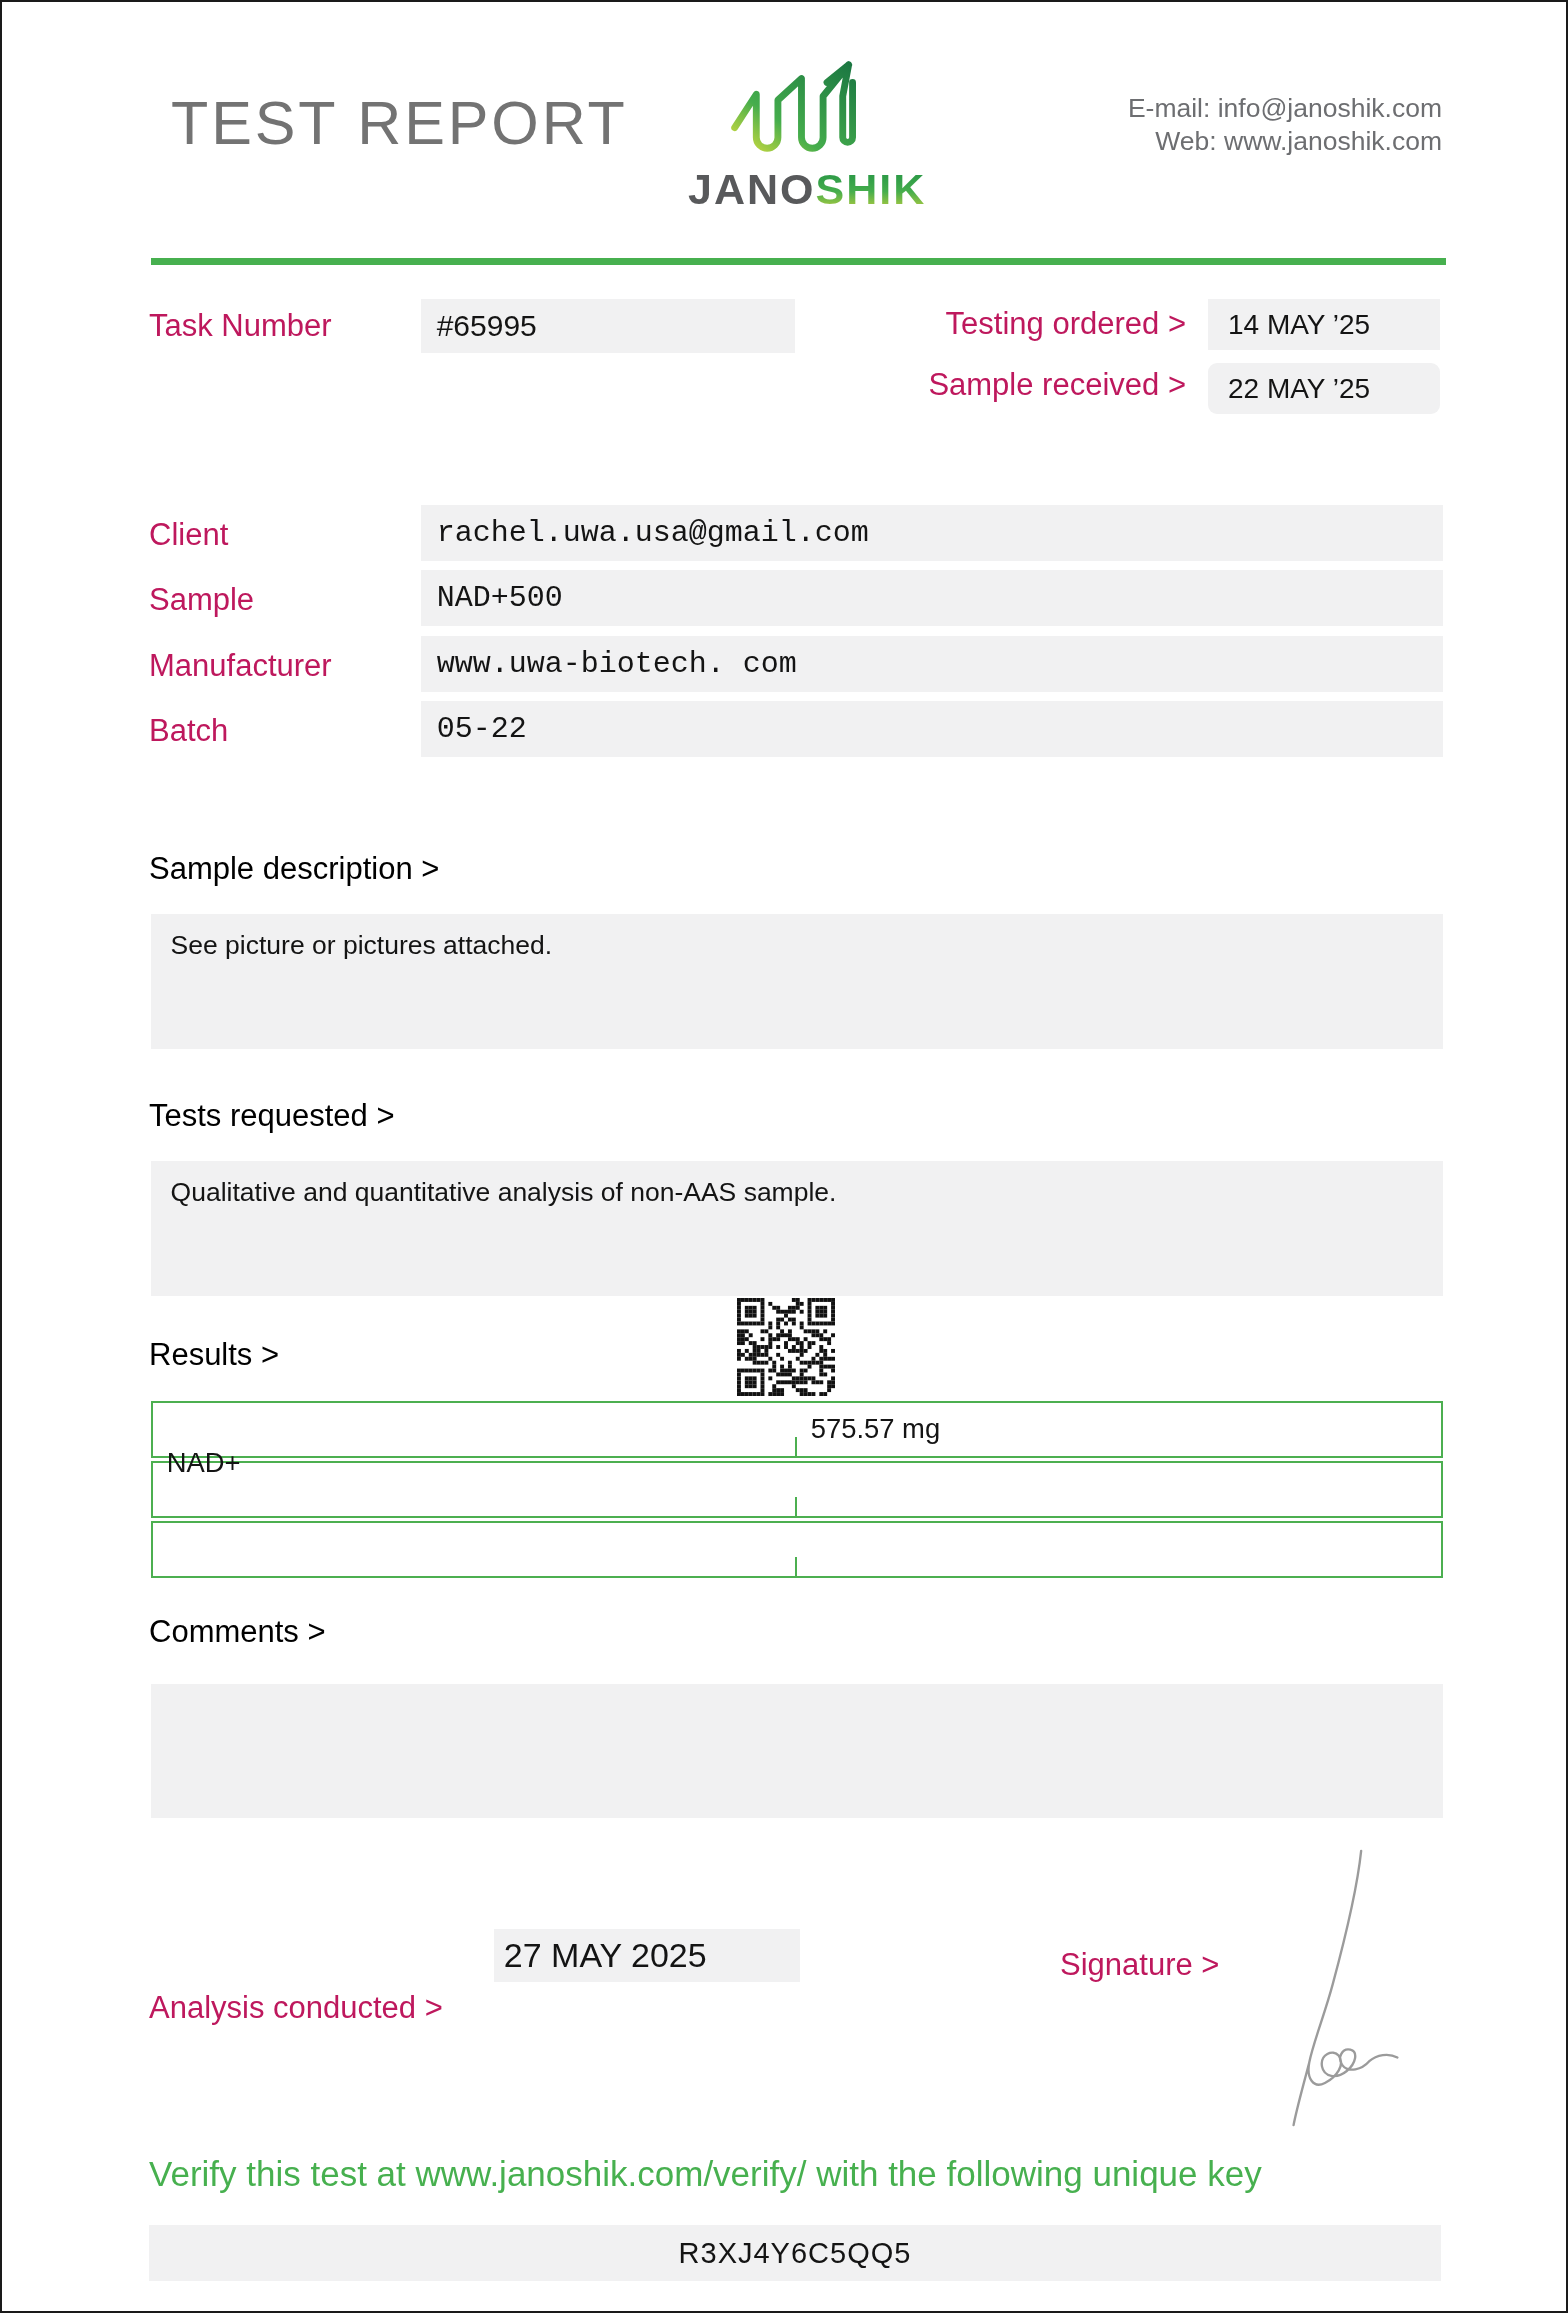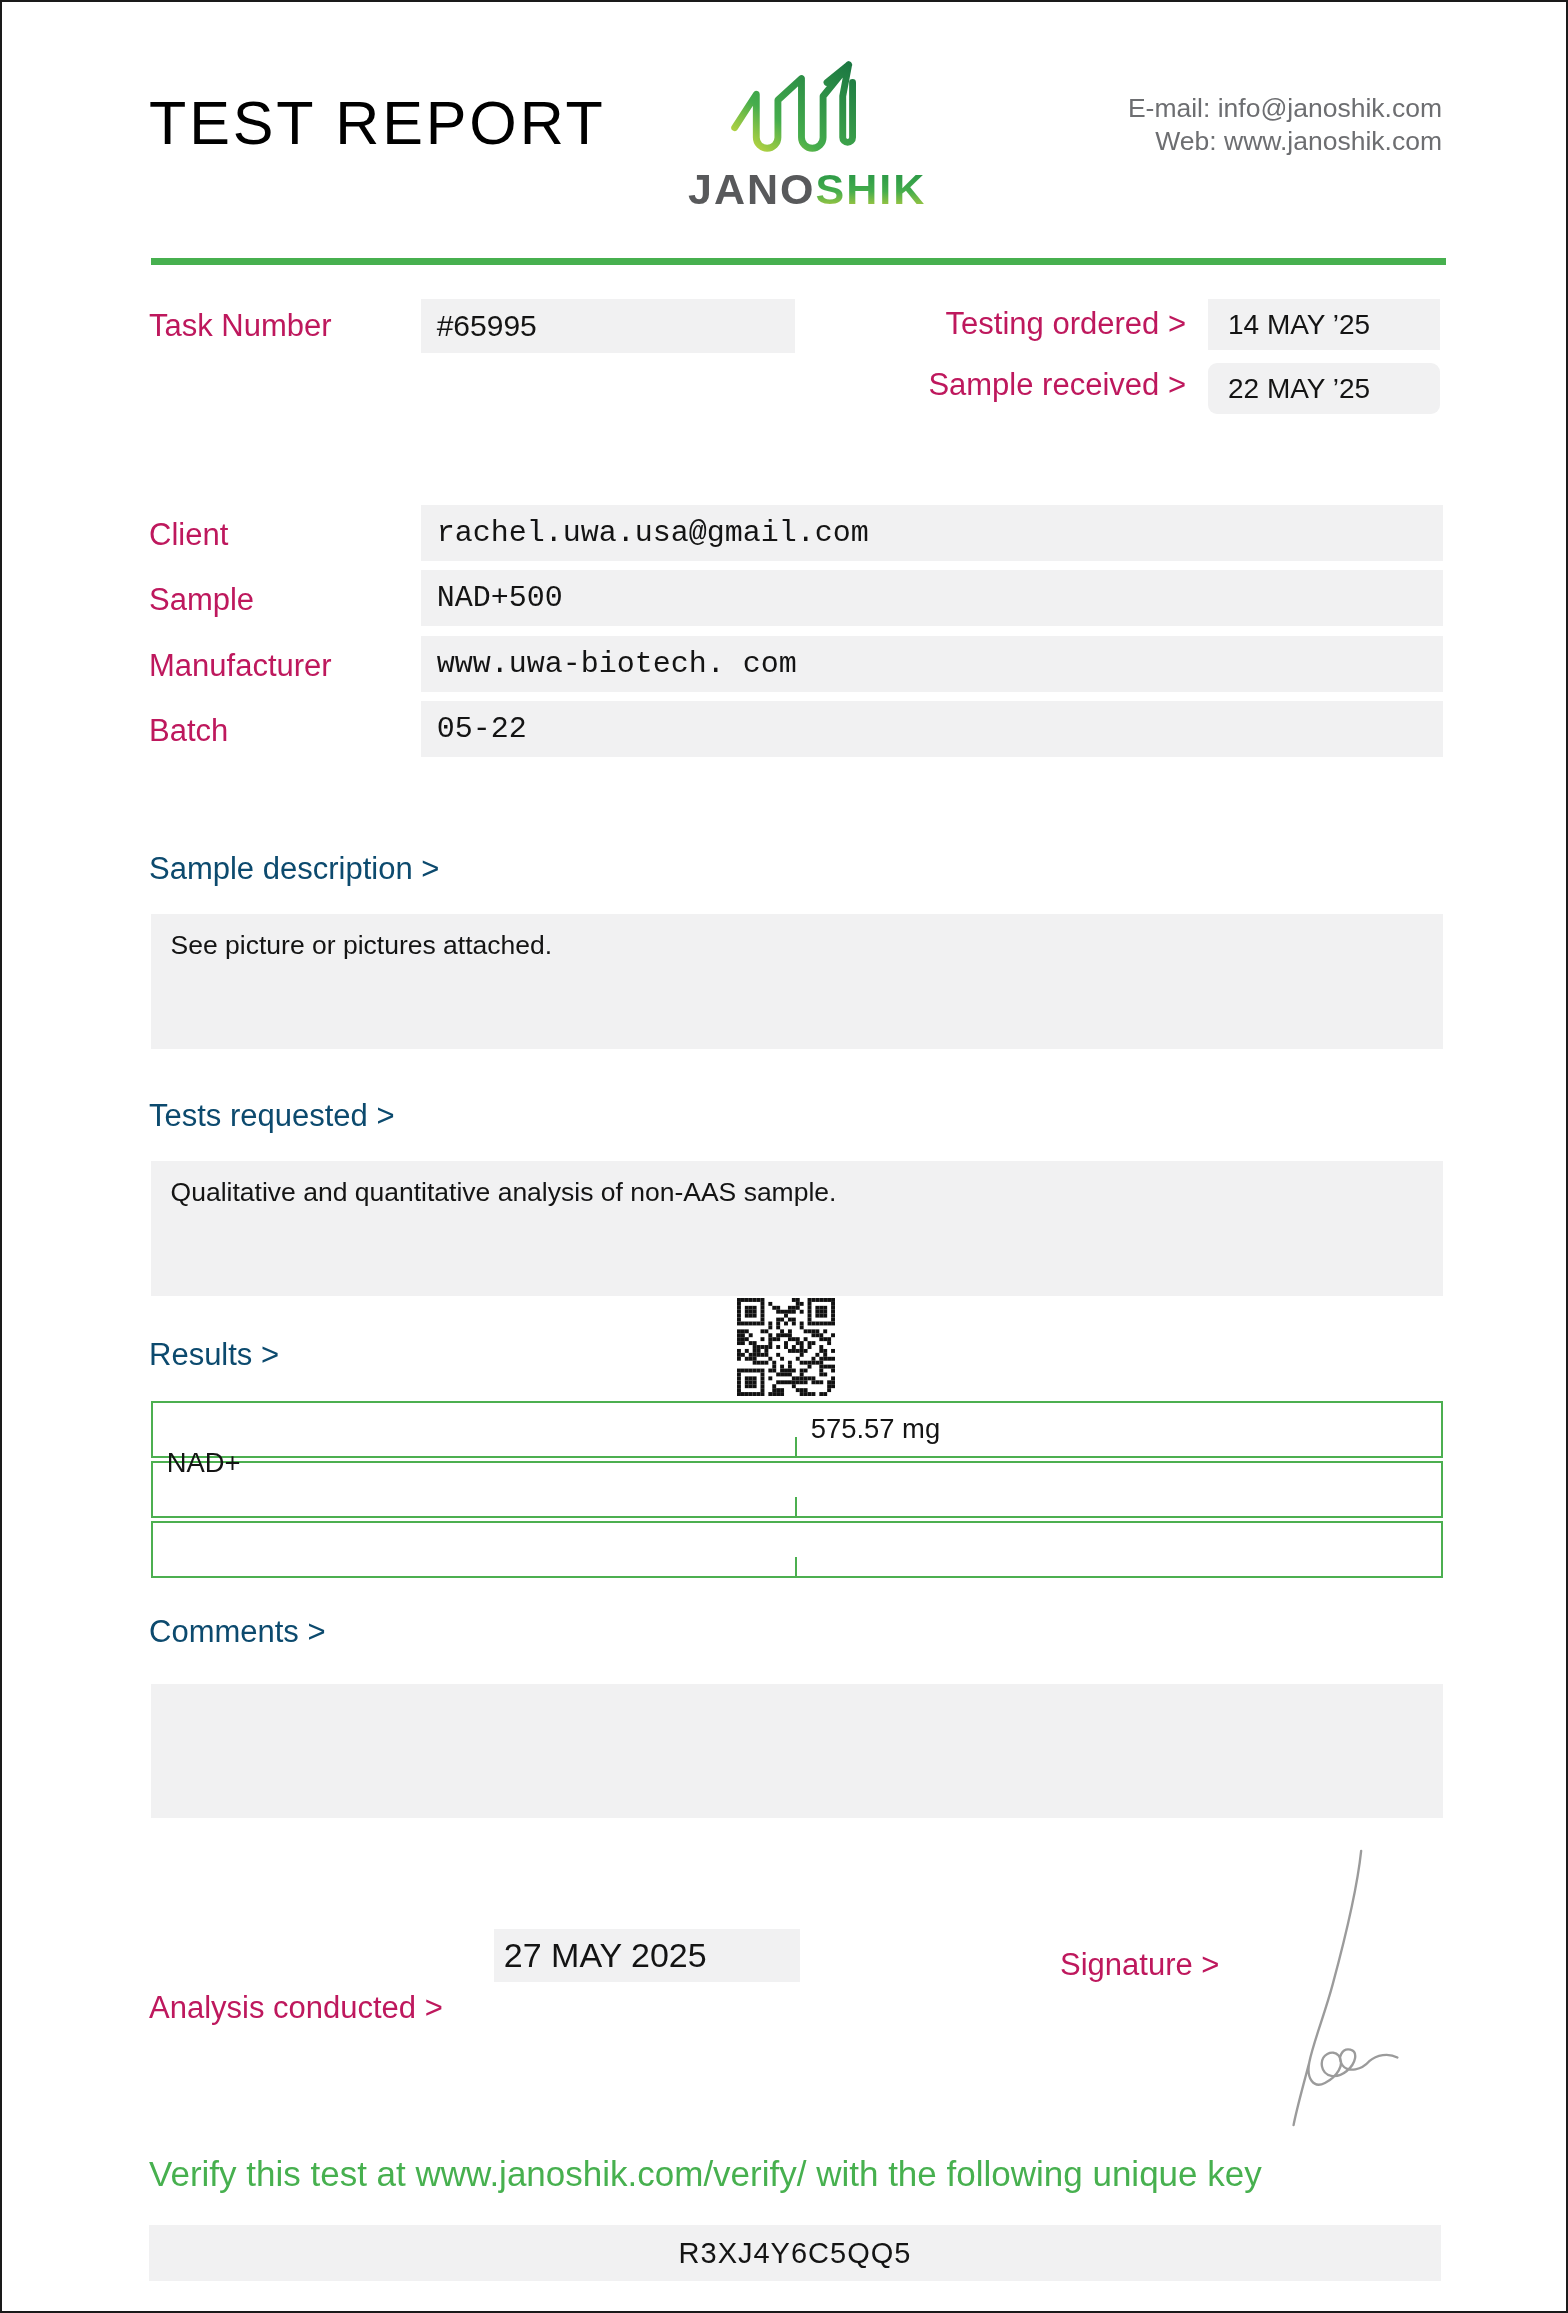--- a/index.html
+++ b/index.html
@@ -8,21 +8,21 @@
     width:1568px;height:2313px;
     margin:0 auto;
     background:#ffffff;
     border:2px solid #1a1a1a;
     box-sizing:border-box;
     font-family:"Liberation Sans",sans-serif;
     color:#141414;
     overflow:hidden;
   }
   .abs{position:absolute;}
-  .green{color:#000000;}
+  .green{color:#737373;margin-left:22px;}
   .graybox{background:#f1f1f2;}
   
   .title{left:147px;top:86px;font-size:61px;letter-spacing:2.9px;font-weight:500;}
   .logo-wrap{left:686px;top:51px;width:225px;text-align:center;}
   .logo-icon{display:block;margin:0 auto;}
   .logo-text{font-size:43px;font-weight:bold;letter-spacing:2px;margin-top:2px;}
   .logo-jano{color:#58595b;}
   .logo-shik{color:#3aa64b;}
   @supports ((-webkit-background-clip:text) or (background-clip:text)){
     .logo-shik{
@@ -42,21 +42,21 @@
   .meta-label-1{left:863px;top:304px;width:321px;text-align:right;}
   .meta-label-2{left:843px;top:365px;width:341px;text-align:right;}
   .date-box-1{left:1206px;top:297px;width:232px;height:51px;}
   .date-box-2{left:1206px;top:361px;width:232px;height:51px;border-radius:9px;}
   .date-box-1 .val,.date-box-2 .val{padding-left:20px;line-height:51px;font-size:28px;}
   
   .info-label{left:147px;width:265px;}
   .info-box{left:419px;width:1022px;height:56px;}
   .info-box .val{padding-left:15.7px;line-height:56px;font-family:Liberation Mono, monospace;}
   
-  .section-label{font-size:31px;color:#0c4a6e;}
+  .section-label{font-size:31px;color:#000000;}
   .bigbox{left:149px;width:1292px;height:135px;}
   .bigbox .txt{font-size:26.5px;padding:15.7px 0 0 19.6px;}
   
   .rtable{left:149px;top:1399px;width:1292px;}
   .rrow{box-sizing:border-box;border:2.9px solid #4caf50;height:57px;margin-bottom:2.9px;display:flex;background:#fff;}
   .rcell{box-sizing:border-box;width:50%;font-size:27.4px;line-height:51px;padding-left:13.7px;color:#141414;}
   .rcell:first-child{border-right:2.9px solid #4caf50;margin-top:34px;}
   
   .analysis-label{left:147px;top:1945px;margin-top:43px;}
   .analysis-box{left:492px;top:1927px;width:306px;height:53px;}

